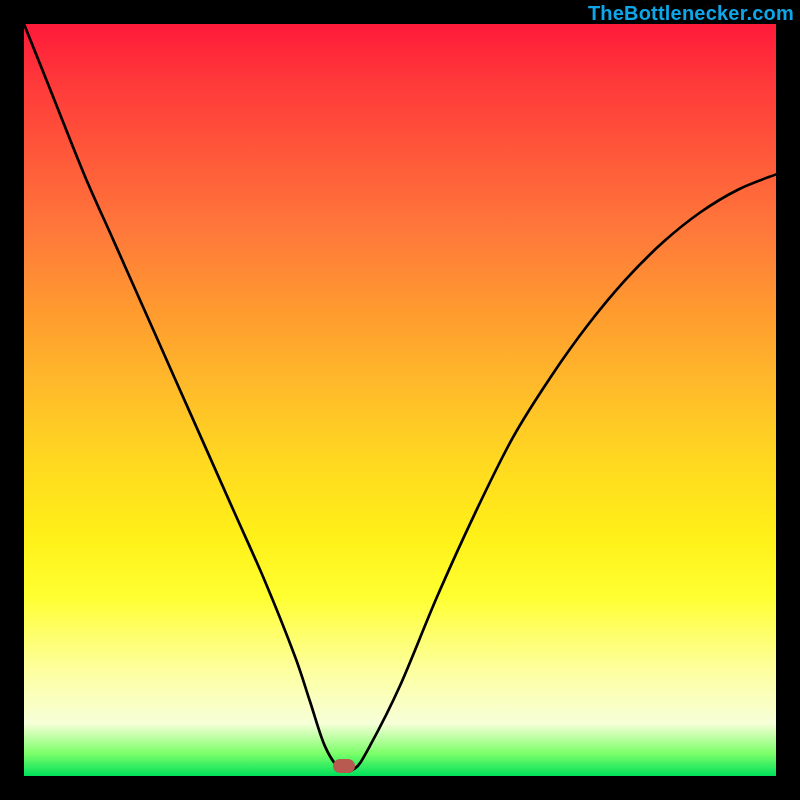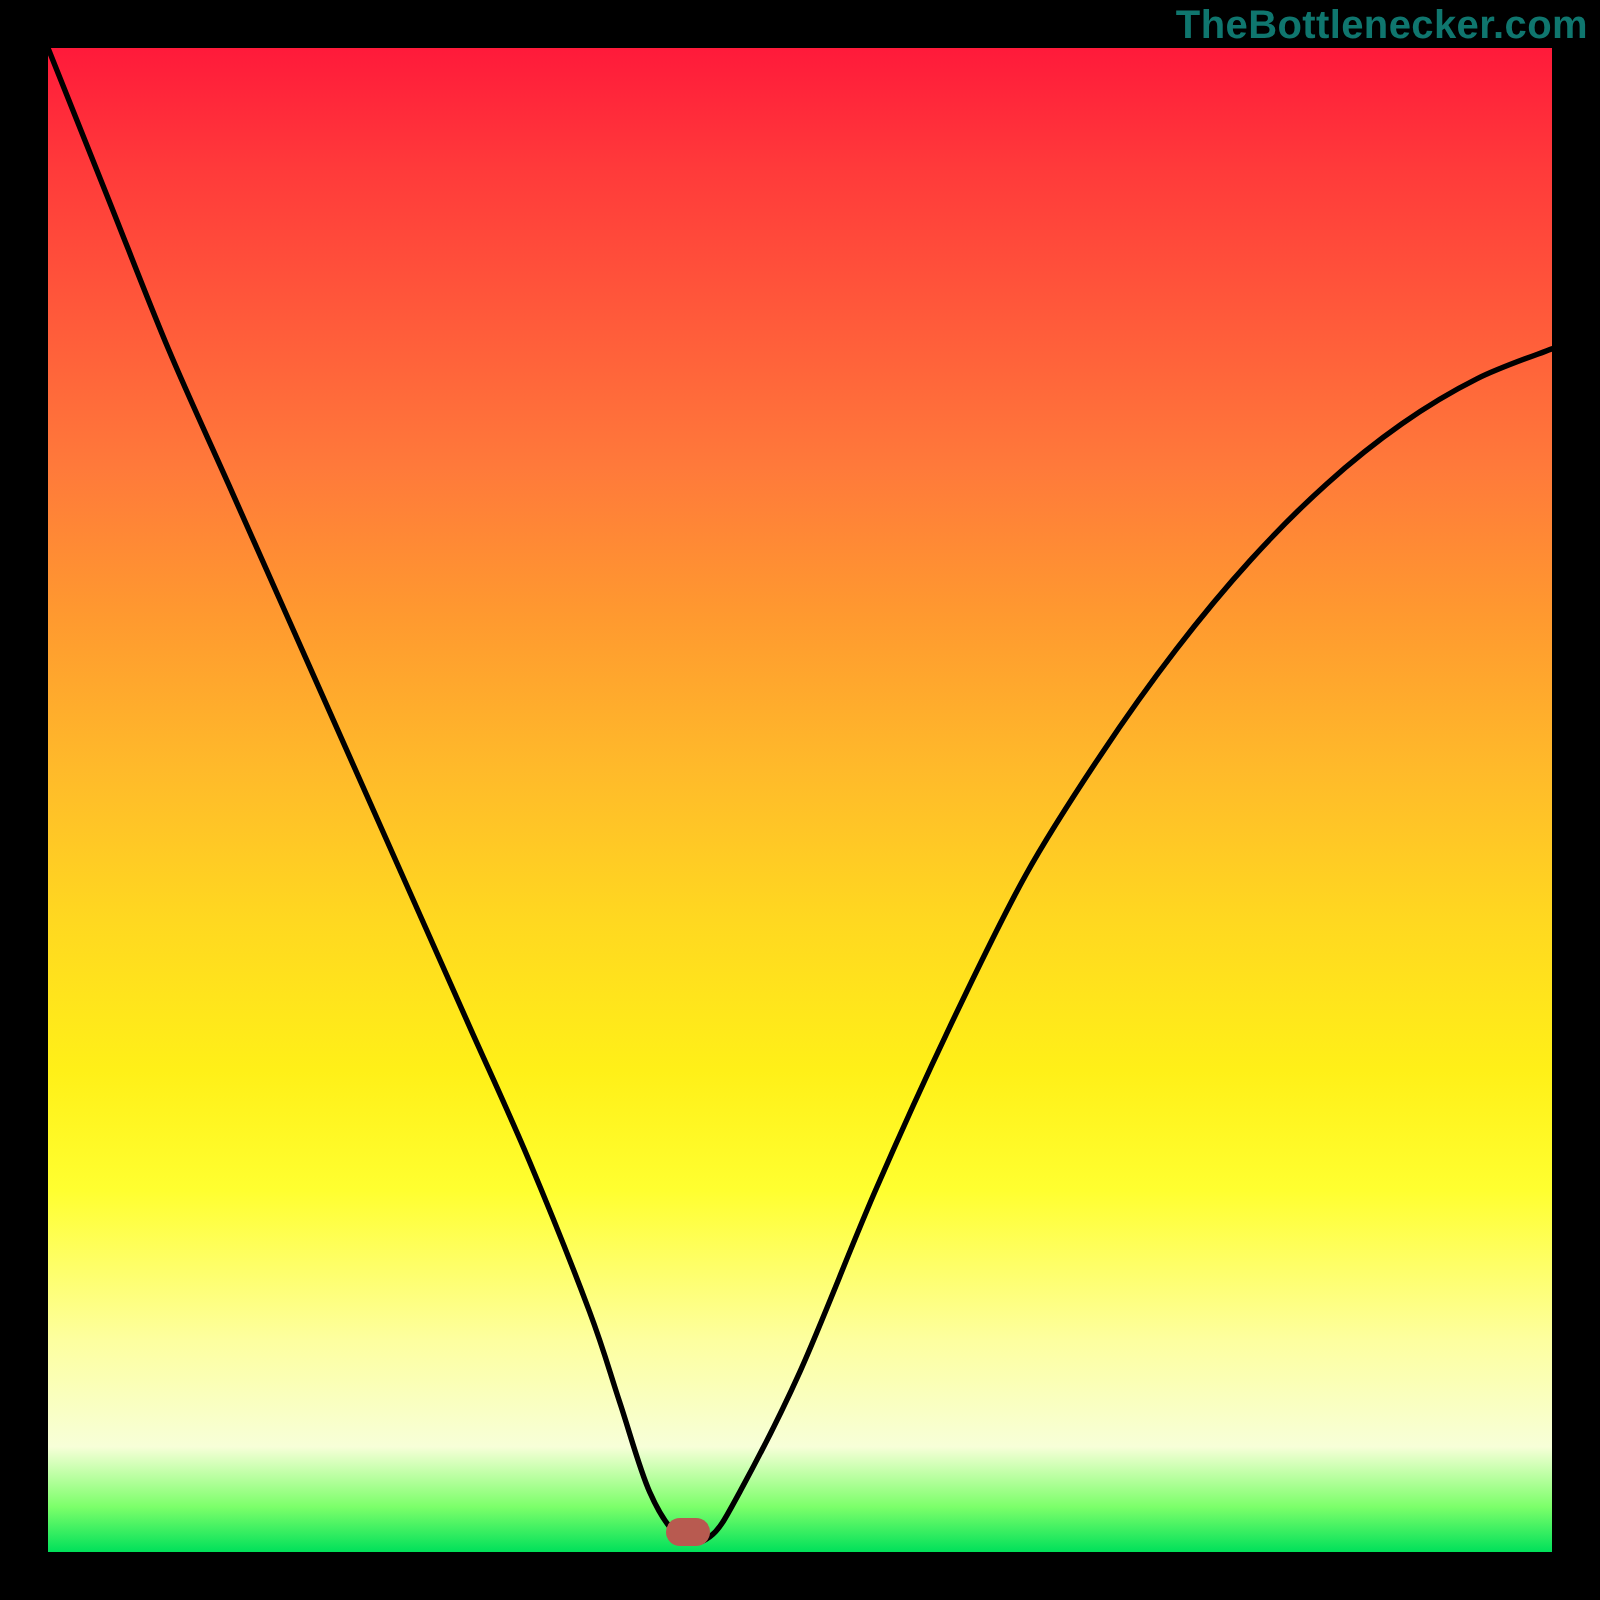--- a/index.html
+++ b/index.html
@@ -32,21 +32,21 @@
       #00e05a 100%
     );
   }
   .attribution {
     position: absolute;
     top: 2px;
     right: 6px;
     font-family: Arial, Helvetica, sans-serif;
     font-size: 20px;
     font-weight: 600;
-    color: #0f766e;
+    color: #0ea5e9;
     letter-spacing: 0.2px;
     margin-left: 36px;
   }
   svg.curve {
     position: absolute;
     left: 0; top: 0;
     width: 100%;
     height: 100%;
   }
   .marker {

